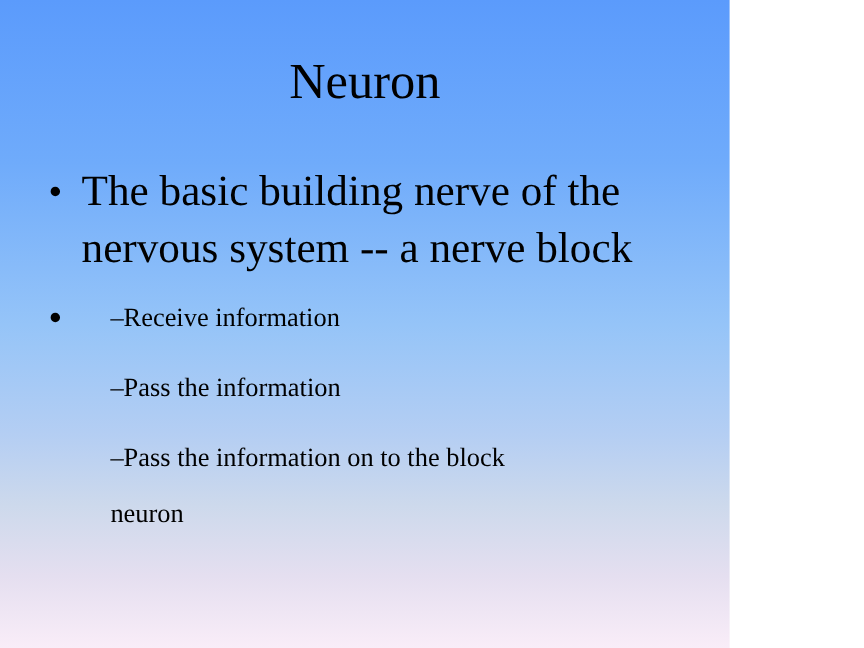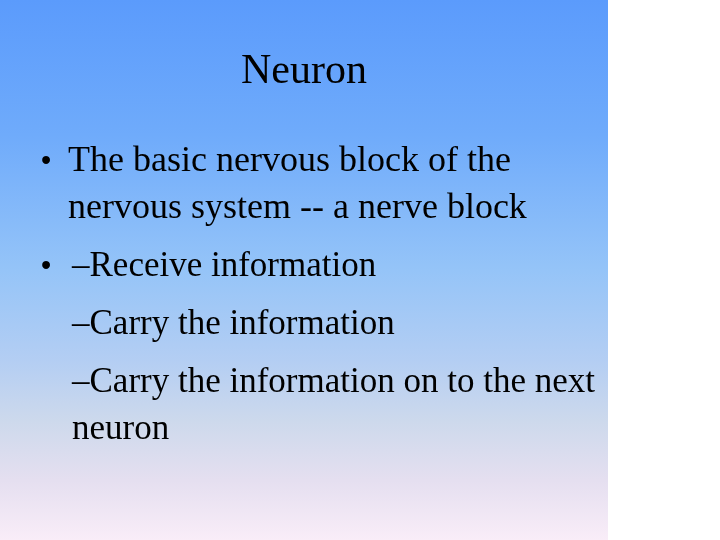--- a/index.html
+++ b/index.html
@@ -53,59 +53,59 @@
   }
   .level1 .marker {
     position: absolute;
     left: 41px;
     top: 1px;
     font-size: 29px;
     line-height: 47px;
     font-family: "Liberation Sans", sans-serif;
   }
   .level2 {
-    padding-left: 72px;
-    font-size: 35px;
+    padding-left: 92px;
+    font-size: 22px;
   }
   .level2 .marker {
     display: inline;
   }
 </style>
 </head>
 <body>
 
 <div class="slide">
 
   <div class="title">Neuron</div>
 
   <div class="content">
 
     <div class="bullet level1">
       <span class="marker">•</span>
-      <div class="line">The basic nervous block of the</div>
+      <div class="line">The basic building nerve of the</div>
       <div class="line">nervous system -- a nerve block</div>
     </div>
 
     <div class="bullet level1">
       <span class="marker">•</span>
     </div>
 
     <div class="bullet level2">
       <div class="line">
         <span class="marker">–</span><span>Receive information</span>
       </div>
     </div>
 
     <div class="bullet level2">
       <div class="line">
-        <span class="marker">–</span><span>Carry the information</span>
+        <span class="marker">–</span><span>Pass the information</span>
       </div>
     </div>
 
     <div class="bullet level2">
       <div class="line">
-        <span class="marker">–</span><span>Carry the information on to the next</span>
+        <span class="marker">–</span><span>Pass the information on to the block</span>
       </div>
       <div class="line">neuron</div>
     </div>
 
   </div>
 </div>
 
 </body></html>

